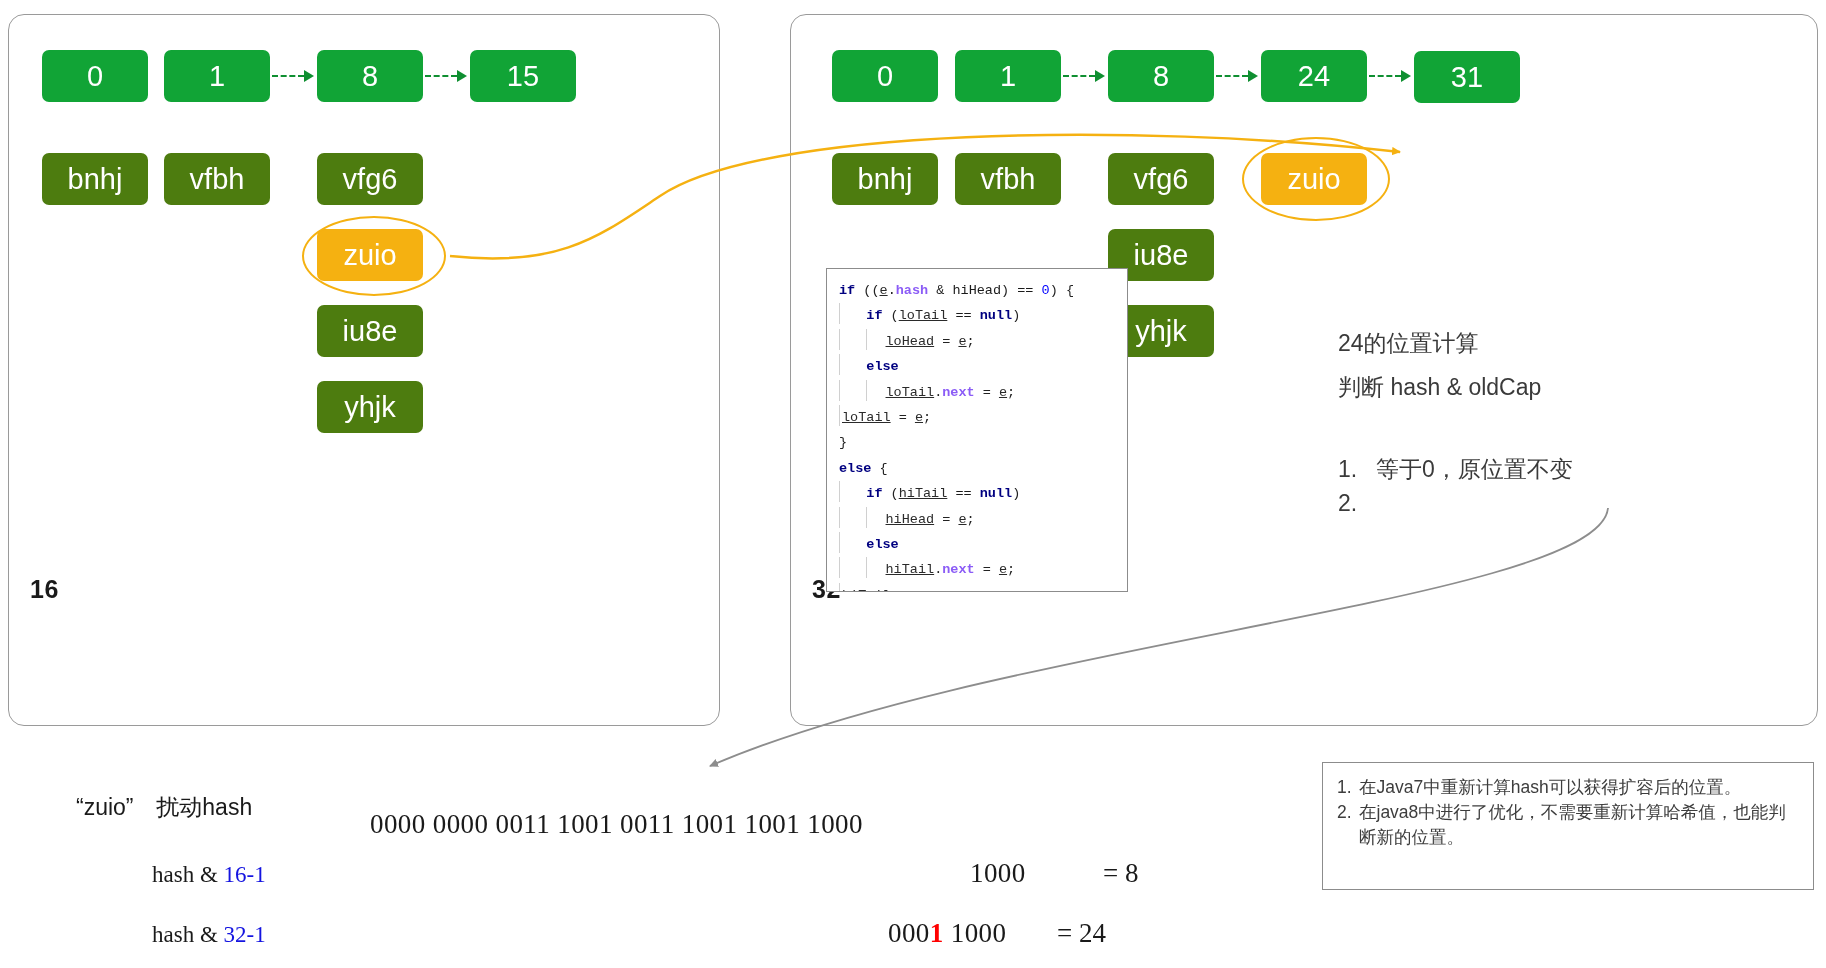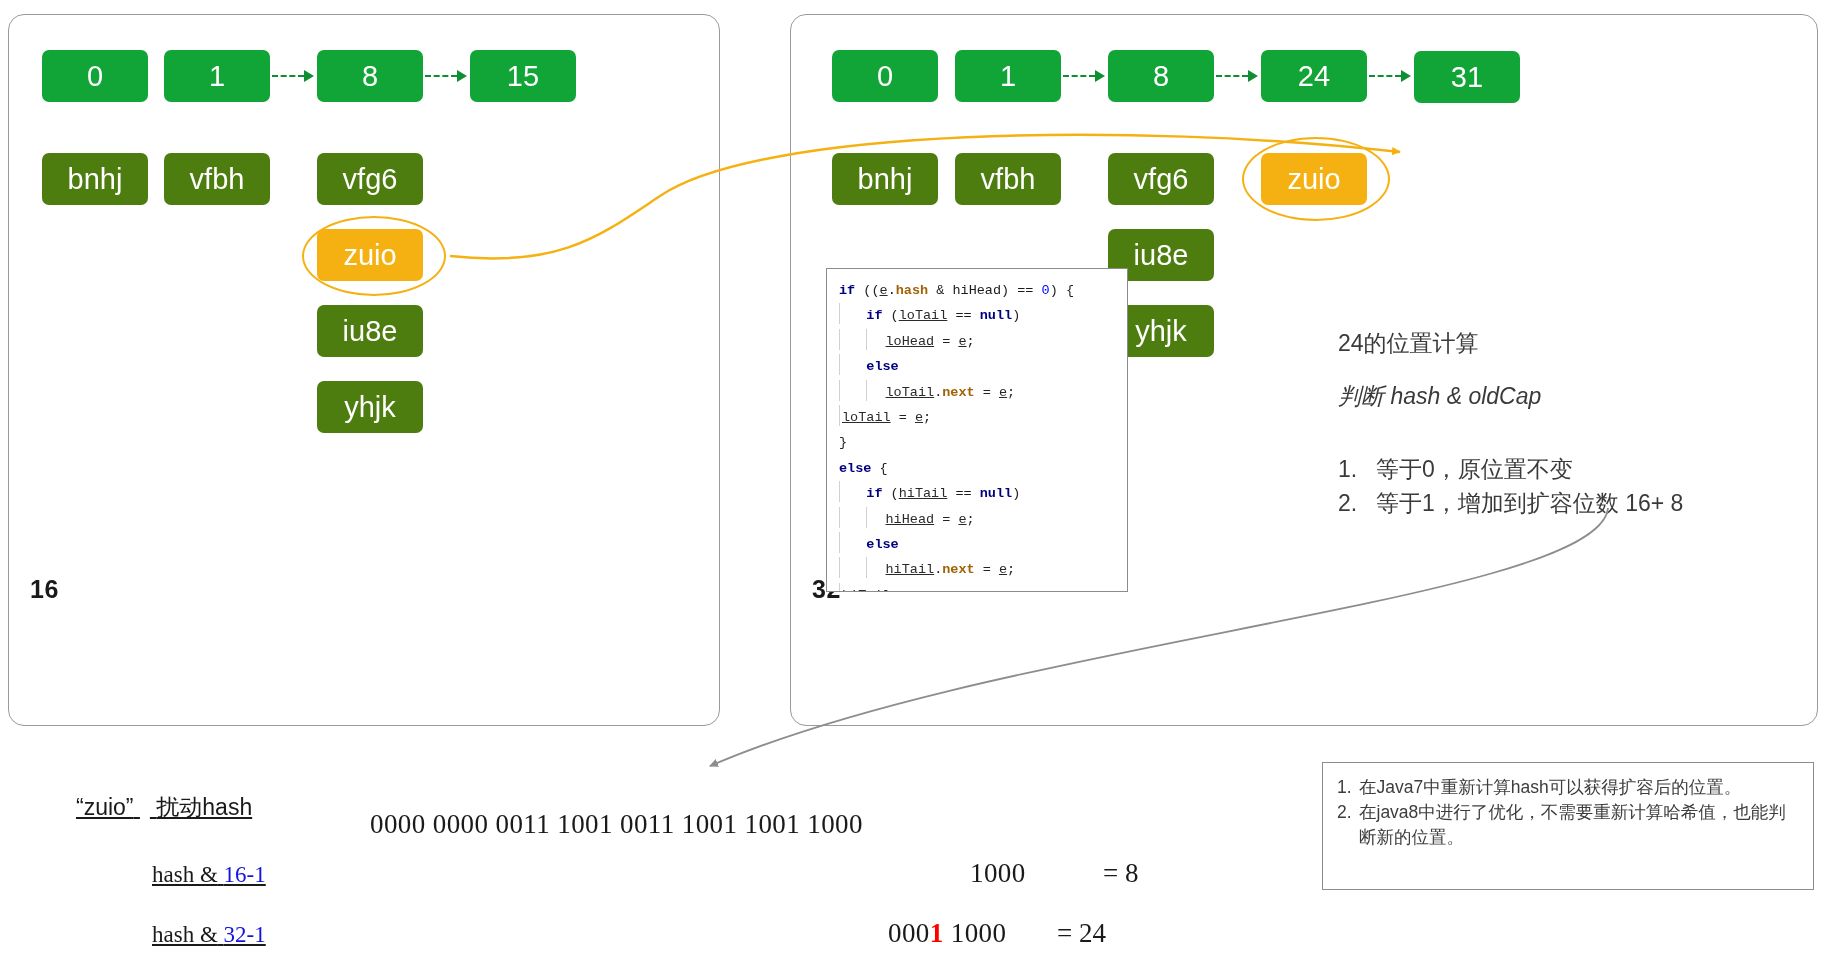--- a/index.html
+++ b/index.html
@@ -77,21 +77,21 @@
     overflow: hidden;
   }
   .code-line {
     font-family: "Liberation Mono", "DejaVu Sans Mono", monospace;
     font-size: 13.5px;
     line-height: 25.4px;
     white-space: pre;
     color: #222222;
   }
   .kw   { color: #000080; font-weight: bold; }
-  .fld  { color: #a16207; font-weight: bold; }
+  .fld  { color: #8b5cf6; font-weight: bold; }
   .var  { color: #2a2a2a; text-decoration: underline; }
   .num  { color: #0000ff; }
   .op   { color: #1a1a1a; }
   .guide {
     display: inline-block;
     border-left: 1.2px solid #d0d0d0;
     height: 21px;
     vertical-align: -5px;
     margin-right: 2px;
   }
@@ -113,21 +113,20 @@
   }
   .prose-list .li { display: flex; }
   .prose-list .marker { width: 38px; flex: none; }
 
   
   .hash-label {
     position: absolute;
     font-size: 23px;
     color: #1a1a1a;
     white-space: nowrap;
-    text-decoration: underline;
   }
   .hash-label.serif {
     font-family: "Liberation Serif", "DejaVu Serif", serif;
     font-size: 23px;
     text-align: center;
   }
   .blue-num { color: #1414e0; }
   .red-bit  { color: #ff0000; font-weight: bold; }
   .bits {
     position: absolute;
@@ -242,30 +241,29 @@
     <div class="code-line"><span class="kw">else</span> {</div>
     <div class="code-line"><span class="guide"></span>   <span class="kw">if</span> (<span class="var">hiTail</span> <span class="op">==</span> <span class="kw">null</span>)</div>
     <div class="code-line"><span class="guide"></span>   <span class="guide"></span>  <span class="var">hiHead</span> = <span class="var">e</span>;</div>
     <div class="code-line"><span class="guide"></span>   <span class="kw">else</span></div>
     <div class="code-line"><span class="guide"></span>   <span class="guide"></span>  <span class="var">hiTail</span>.<span class="fld">next</span> = <span class="var">e</span>;</div>
     <div class="code-line"><span class="guide"></span><span class="var">hiTail</span> = <span class="var">e</span>;</div>
 
   </div>
 
   <div class="prose" style="left:1338px; top:328px;">24的位置计算</div>
-  <div class="prose" style="left:1338px; top:381px;font-style:italic;">判断 hash &amp; oldCap</div>
+  <div class="prose" style="left:1338px; top:372px;">判断 hash &amp; oldCap</div>
 
   <div class="prose-list" style="left:1338px; top:452px;">
     <div class="li">
       <span class="marker">1.</span>
       <span>等于0，原位置不变</span>
     </div>
     <div class="li">
       <span class="marker">2.</span>
-      <span>等于1，增加到扩容位数 16+ 8</span>
     </div>
   </div>
 
   <div class="hash-label" style="left:76px; top:792px;">
     <span>“zuio”</span>
     <span style="display:inline-block;width:10px;"></span>
     <span>扰动hash</span>
   </div>
   <div class="bits" style="left:370px; top:788px;margin-top:21px;">0000 0000 0011 1001 0011 1001 1001 1000</div>
 

